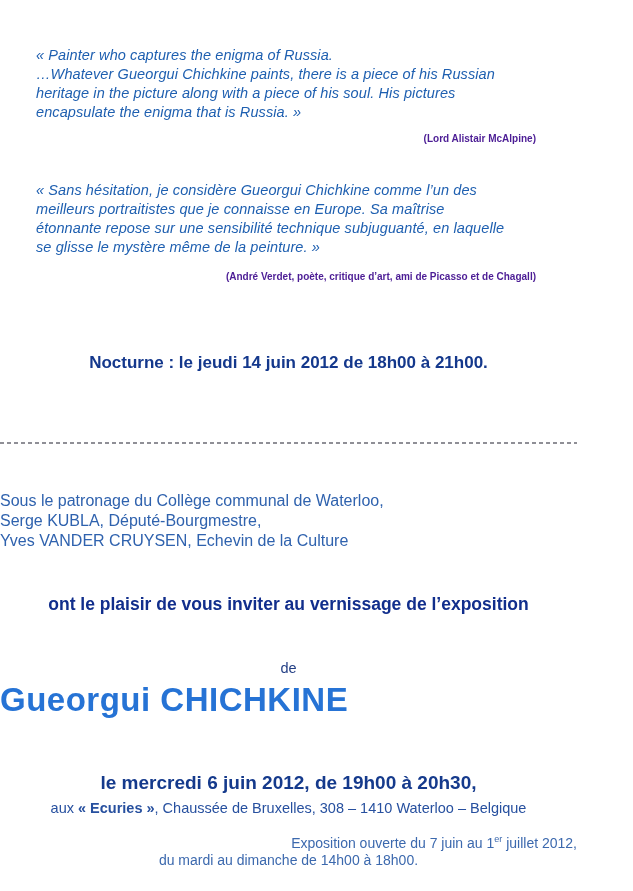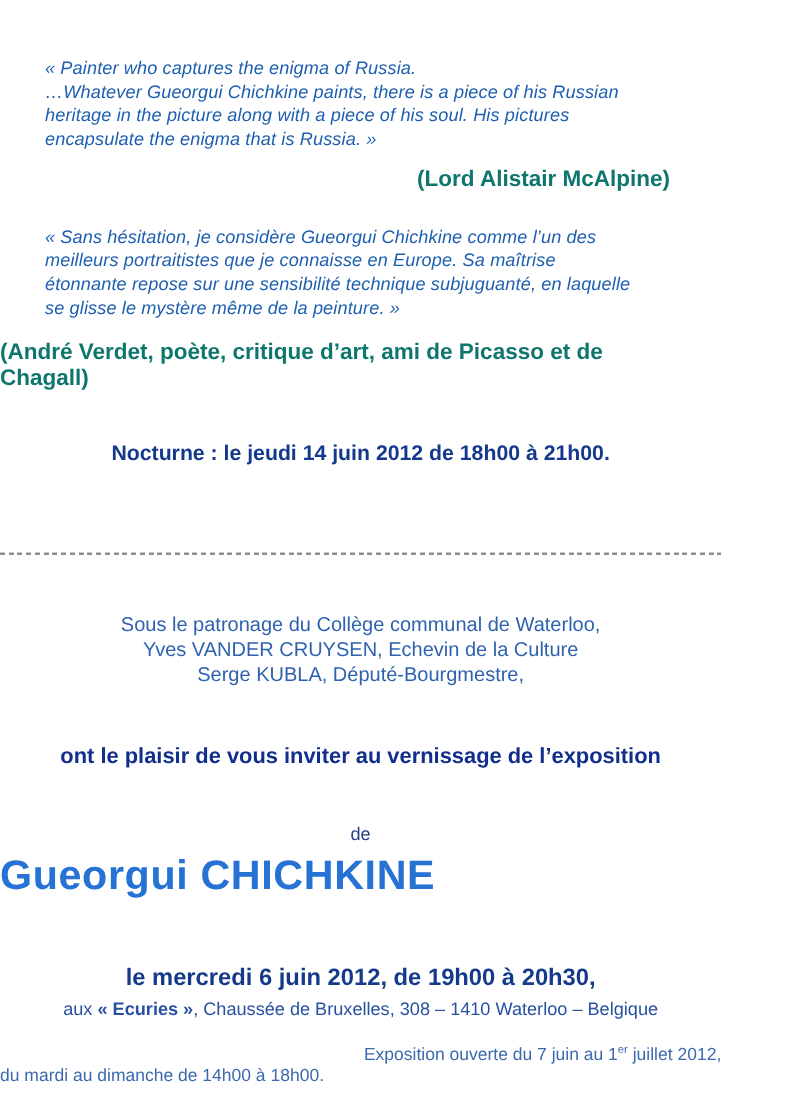--- a/index.html
+++ b/index.html
@@ -25,23 +25,23 @@
     line-height: 19px;
     color: #1e5fb0;
     letter-spacing: 0.1px;
   }
   .quote-en { top: 46px; }
   .quote-fr { top: 181px; }
   
   .attribution {
     position: absolute;
     right: 41px;
-    font-size: 18px;
+    font-size: 10px;
     font-weight: 700;
-    color: #0f766e;
+    color: #4c1d95;
   }
   .attribution-en { top: 133px; }
   .attribution-fr { top: 271px; }
   
   .nocturne {
     position: absolute;
     top: 353px;
     left: 0;
     right: 0;
     text-align: center;
@@ -60,21 +60,20 @@
       to right,
       #8f8f96 0px, #8f8f96 4px,
       transparent 4px, transparent 7px
     );
   }
   .patronage {
     position: absolute;
     top: 491px;
     left: 0;
     right: 0;
-    text-align: center;
     font-size: 16px;
     line-height: 20px;
     color: #2f62ae;
   }
   .invite-headline {
     position: absolute;
     top: 594px;
     left: 0;
     right: 0;
     text-align: center;
@@ -130,20 +129,21 @@
     text-align: right;
     font-size: 14px;
     color: #3c69ae;
   }
   .expo-open sup { font-size: 9px; }
   .expo-hours {
     position: absolute;
     top: 852px;
     left: 0;
     right: 0;
+    text-align: center;
     font-size: 14px;
     color: #3c69ae;
   }
 </style>
 </head>
 <body>
 
 <div class="page">
 
   <div class="quote quote-en">
@@ -161,22 +161,22 @@
     <div>se glisse le mystère même de la peinture. »</div>
   </div>
   <div class="attribution attribution-fr">(André Verdet, poète, critique d’art, ami de Picasso et de Chagall)</div>
 
   <div class="nocturne">Nocturne : le jeudi 14 juin 2012 de 18h00 à 21h00.</div>
 
   <div class="divider"></div>
 
   <div class="patronage">
     <div>Sous le patronage du Collège communal de Waterloo,</div>
+    <div>Serge KUBLA, Député-Bourgmestre,</div>
     <div>Yves VANDER CRUYSEN, Echevin de la Culture</div>
-    <div>Serge KUBLA, Député-Bourgmestre,</div>
   </div>
 
   <div class="invite-headline">ont le plaisir de vous inviter au vernissage de l’exposition</div>
 
   <div class="de-line">de</div>
 
   <div class="artist-title">Gueorgui CHICHKINE</div>
 
   <div class="event-datetime">le mercredi 6 juin 2012, de 19h00 à 20h30,</div>
 

